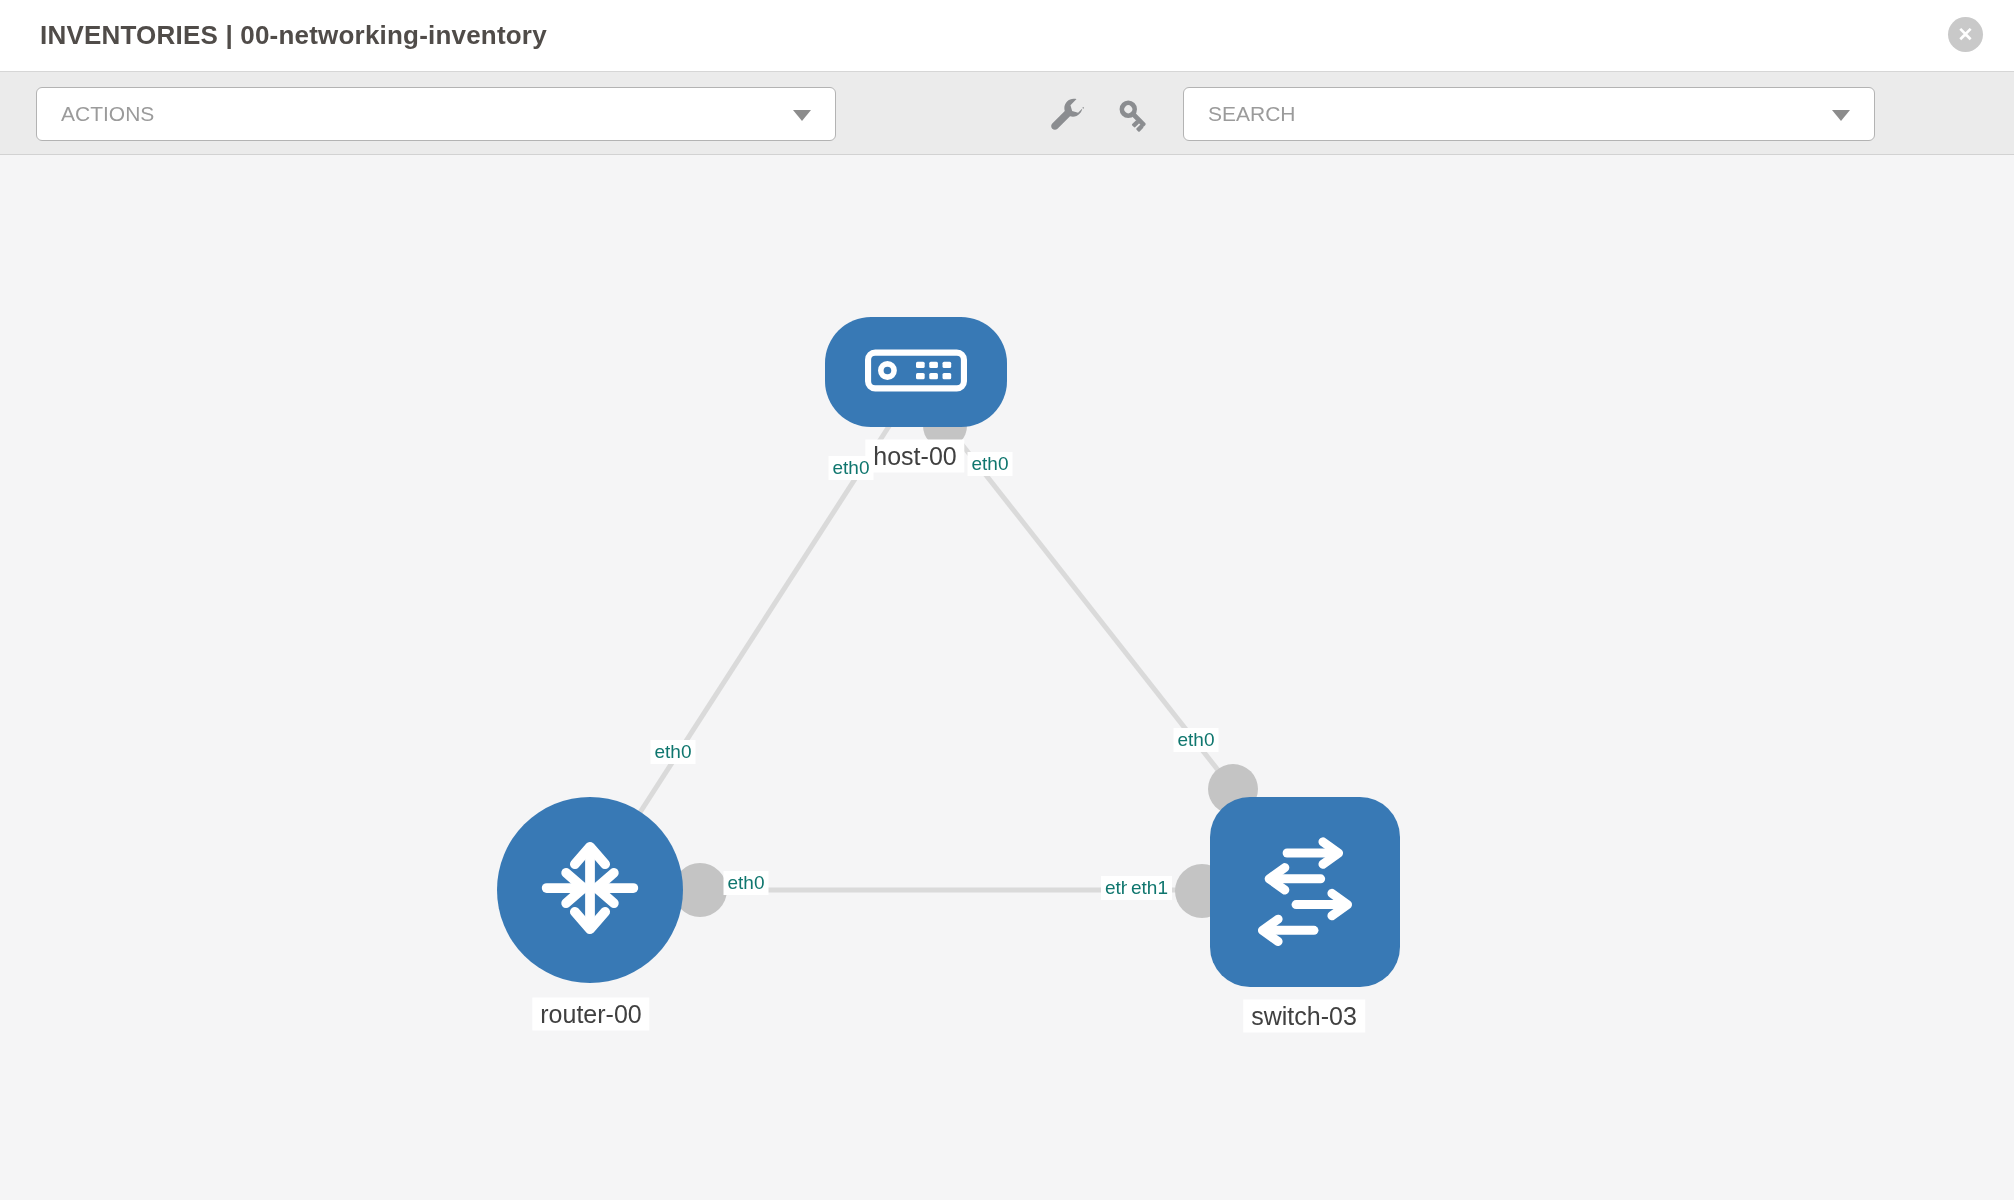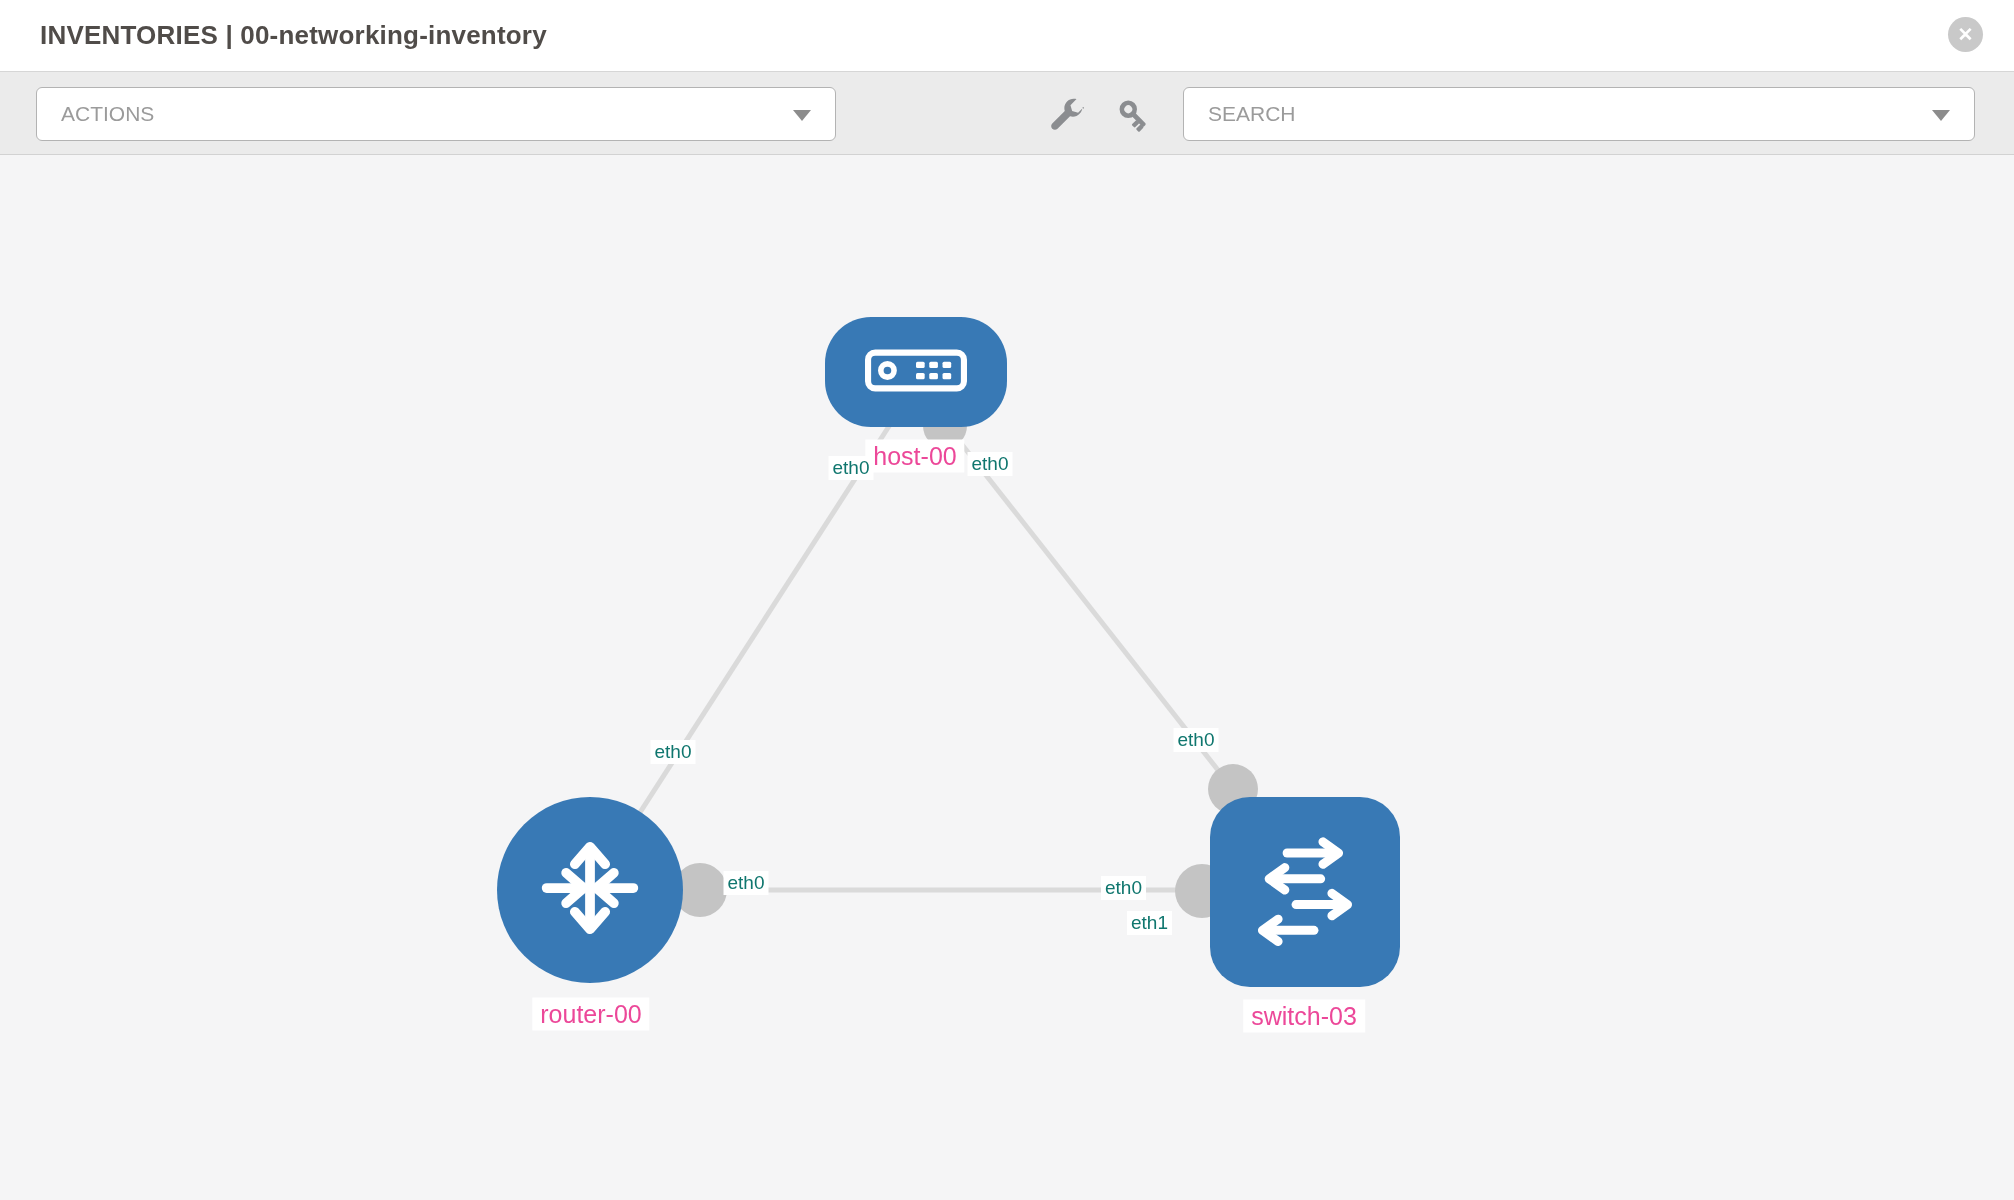--- a/index.html
+++ b/index.html
@@ -13,53 +13,53 @@
   .close-btn { position:absolute; right:31px; top:17px; width:35px; height:35px;
     border-radius:50%; background:#c9c9c9; color:#ffffff; font-size:19px; font-weight:bold;
     text-align:center; line-height:35px; cursor:pointer; user-select:none; }
 
   
   .toolbar { position:relative; height:83px; background:#ebebeb; border-bottom:1px solid #d2d2d2; }
   .dropdown { position:absolute; top:15px; height:54px; background:#ffffff;
     border:1px solid #b3b3b3; border-radius:6px; display:flex; align-items:center;
     padding:0 24px; color:#9b9b9b; font-size:21px; cursor:pointer; }
   .dd-actions { left:36px; width:800px; }
-  .dd-search { left:1183px; width:792px; }
+  .dd-search { left:1183px; width:692px; }
   .caret { position:absolute; right:24px; top:22px; width:0; height:0;
     border-left:9px solid transparent; border-right:9px solid transparent;
     border-top:11px solid #8c8c8c; }
   .tool-icon { position:absolute; top:25px; width:38px; height:38px; cursor:pointer; }
   .tool-icon.wrench { left:1046px; }
   .tool-icon.key { left:1116px; }
 
   
   .canvas { position:relative; height:1044px; background:#f5f5f6; overflow:hidden; }
   .links-svg { position:absolute; left:0; top:0; z-index:1; }
 
   .node { position:absolute; z-index:2; background:#3879b5; display:flex;
     align-items:center; justify-content:center; cursor:pointer; }
   .node-host   { left:825px; top:162px; width:182px; height:110px; border-radius:46px; }
   .node-router { left:497px; top:642px; width:186px; height:186px; border-radius:50%; }
   .node-switch { left:1210px; top:642px; width:190px; height:190px; border-radius:40px; }
 
   .node-label { position:absolute; z-index:3; transform:translate(-50%,-50%);
-    background:#ffffff; color:#ec4899; font-size:25px; padding:2px 8px; white-space:nowrap; }
+    background:#ffffff; color:#404040; font-size:25px; padding:2px 8px; white-space:nowrap; }
   .if-label { position:absolute; z-index:3; transform:translate(-50%,-50%);
     background:#ffffff; color:#0f766e; font-size:19px; padding:1px 4px; white-space:nowrap; }
   .if-label.fixed-left { transform:translateY(-50%); }
   .lbl-name-host   { left:915px;  top:301px; }
   .lbl-name-router { left:591px;  top:859px; }
   .lbl-name-switch { left:1304px; top:861px; }
   .lbl-if-host-left  { left:851px;  top:313px; }
   .lbl-if-host-right { left:990px;  top:309px; }
   .lbl-if-link-a     { left:673px;  top:597px; }
   .lbl-if-link-b     { left:1196px; top:585px; }
   .lbl-if-link-c     { left:746px;  top:728px; }
   .lbl-if-c-under    { left:1101px; top:733px; z-index:3; }
-  .lbl-if-c-over     { left:1127px; top:733px; z-index:4;margin-top:35px; }
+  .lbl-if-c-over     { left:1127px; top:733px; z-index:4; }
 </style>
 </head>
 <body>
 
 <div class="header">
   <div class="page-title">INVENTORIES | 00-networking-inventory</div>
   <div class="close-btn">✕</div>
 </div>
 
 <div class="toolbar">

